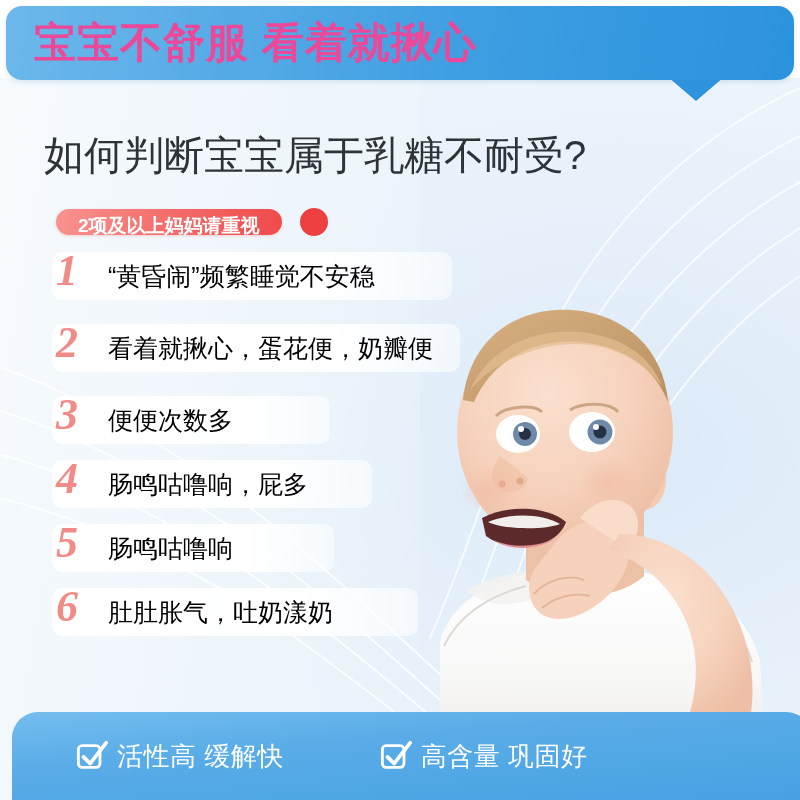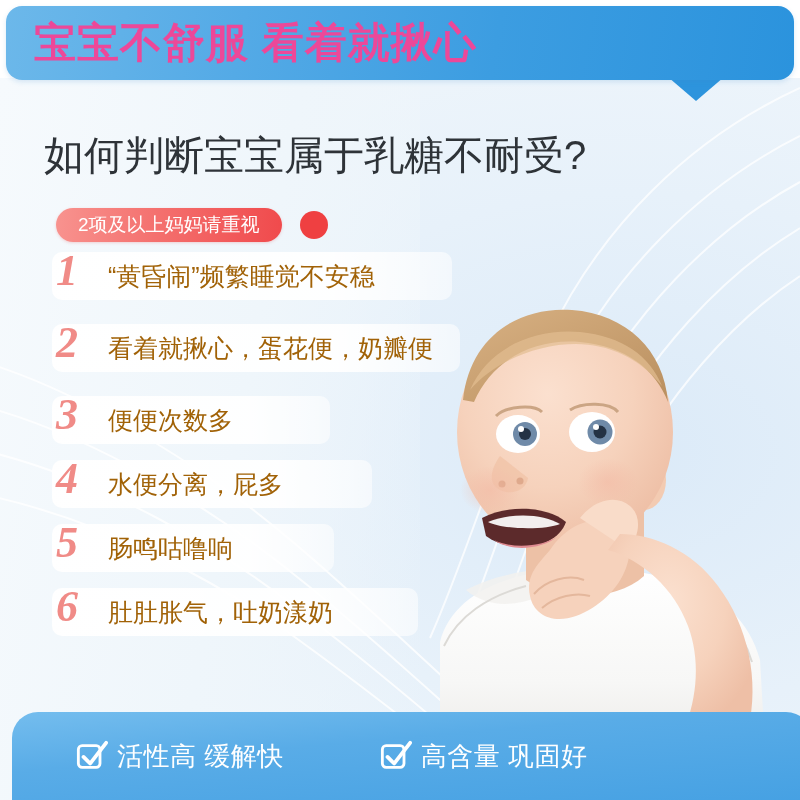--- a/index.html
+++ b/index.html
@@ -86,29 +86,30 @@
   }
 
   
   .badge-row {
     position: absolute;
     left: 56px; top: 208px;
     display: flex;
     align-items: center;
   }
   .badge-pill {
-    height: 34px;
+    height: 26px;
     padding: 0 22px;
     border-radius: 17px;
     background: linear-gradient(95deg, #f8938f 0%, #f4706e 45%, #f04a4c 100%);
     color: #ffffff;
     font-size: 19px;
     line-height: 34px;
     white-space: nowrap;
     box-shadow: 0 1px 3px rgba(230,90,90,.25);
+    font-weight: bold;
   }
   .badge-dot {
     width: 28px; height: 28px;
     border-radius: 50%;
     background: #ef4041;
     margin-left: 18px;
   }
 
   
   .symptom-list {
@@ -138,21 +139,21 @@
     line-height: 50px;
     z-index: 2;
     font-family: "Liberation Serif", "DejaVu Serif", serif;
   }
   .symptom-text {
     position: absolute;
     left: 108px; top: 0;
     height: 48px;
     line-height: 48px;
     font-size: 25px;
-    color: #a16207;
+    color: #000000;
     white-space: nowrap;
     z-index: 2;
   }
 
   
   .baby-wrap {
     position: absolute;
     left: 430px; top: 250px;
     width: 370px; height: 480px;
     overflow: hidden;
@@ -314,21 +315,21 @@
 
     <div class="symptom-item" style="top:144px;position:absolute;">
       <div class="symptom-pill" style="width:278px;"></div>
       <div class="symptom-num">3</div>
       <div class="symptom-text">便便次数多</div>
     </div>
 
     <div class="symptom-item" style="top:208px;position:absolute;">
       <div class="symptom-pill" style="width:320px;"></div>
       <div class="symptom-num">4</div>
-      <div class="symptom-text">水便分离，屁多</div>
+      <div class="symptom-text">肠鸣咕噜响，屁多</div>
     </div>
 
     <div class="symptom-item" style="top:272px;position:absolute;">
       <div class="symptom-pill" style="width:282px;"></div>
       <div class="symptom-num">5</div>
       <div class="symptom-text">肠鸣咕噜响</div>
     </div>
 
     <div class="symptom-item" style="top:336px;position:absolute;">
       <div class="symptom-pill" style="width:366px;"></div>

